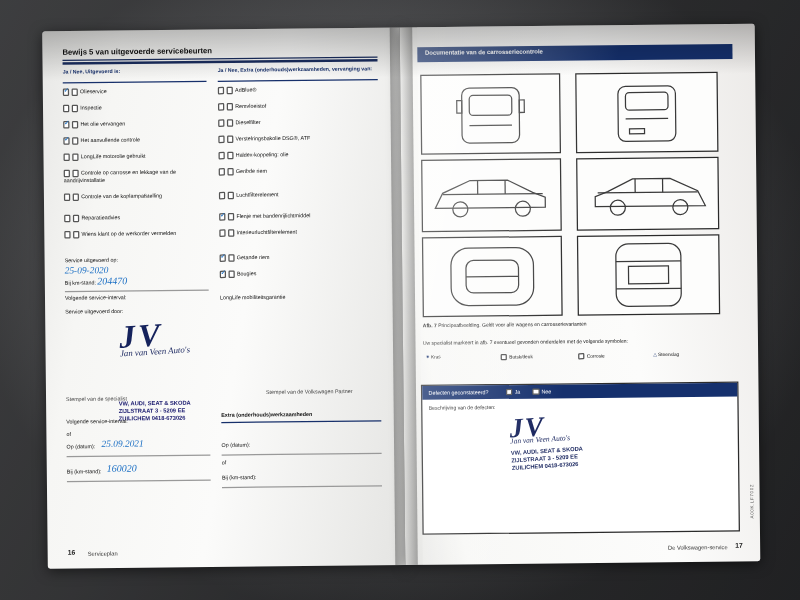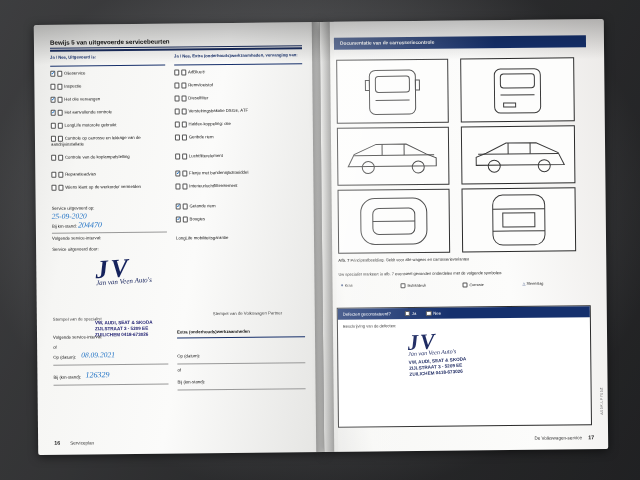--- a/index.html
+++ b/index.html
@@ -145,24 +145,24 @@
           <div>VW, AUDI, SEAT &amp; SKODA</div>
           <div>ZIJLSTRAAT 3 - 5209 EE</div>
           <div>ZUILICHEM 0418-673026</div>
         </div>
 
         <div class="row" style="left:176px;top:288px;width:92px;color:#444;">Stempel van de Volkswagen Partner</div>
 
         <div class="row" style="left:16px;top:310px;">Volgende service-interval:</div>
         <div class="row" style="left:16px;top:320px;">of</div>
         <div class="row" style="left:16px;top:330px;">Op (datum):</div>
-        <div class="hand blue" style="position:absolute;left:44px;top:326px;font-size:7.5px;">08.09.2021</div>
+        <div class="hand blue" style="position:absolute;left:44px;top:326px;font-size:7.5px;">25.09.2021</div>
         <div class="hdr-rule" style="left:16px;top:340px;width:115px;background:#999;"></div>
         <div class="row" style="left:16px;top:350px;">Bij (km-stand):</div>
-        <div class="hand blue" style="position:absolute;left:48px;top:346px;font-size:8px;">126329</div>
+        <div class="hand blue" style="position:absolute;left:48px;top:346px;font-size:8px;">160020</div>
         <div class="hdr-rule" style="left:16px;top:360px;width:115px;background:#999;"></div>
 
         <div class="row" style="left:140px;top:306px;font-weight:bold;">Extra (onderhouds)werkzaamheden</div>
         <div class="hdr-rule" style="left:140px;top:314px;width:128px;background:#17306b;"></div>
         <div class="row" style="left:140px;top:330px;">Op (datum):</div>
         <div class="hdr-rule" style="left:140px;top:340px;width:128px;background:#999;"></div>
         <div class="row" style="left:140px;top:344px;">of</div>
         <div class="row" style="left:140px;top:356px;">Bij (km-stand):</div>
         <div class="hdr-rule" style="left:140px;top:366px;width:128px;background:#999;"></div>
 

